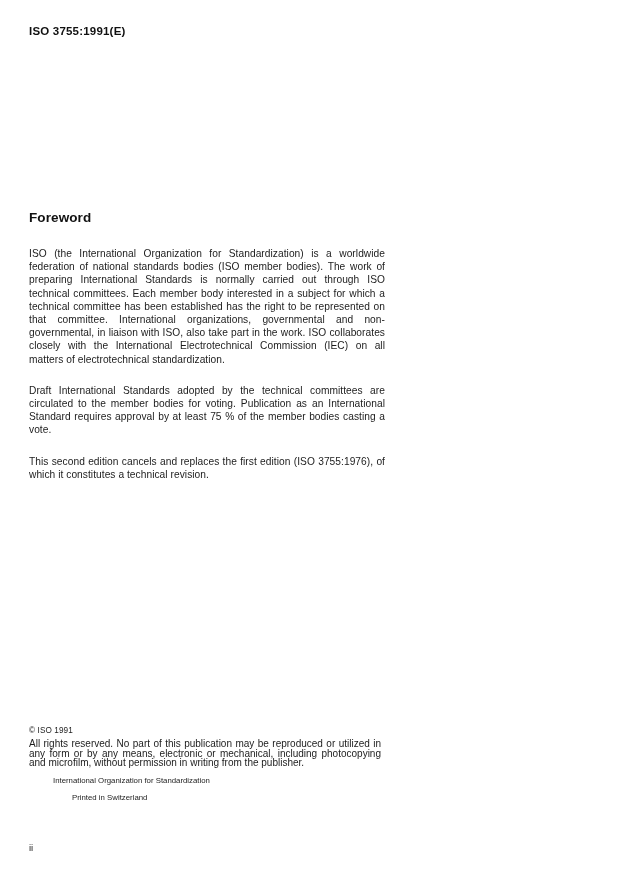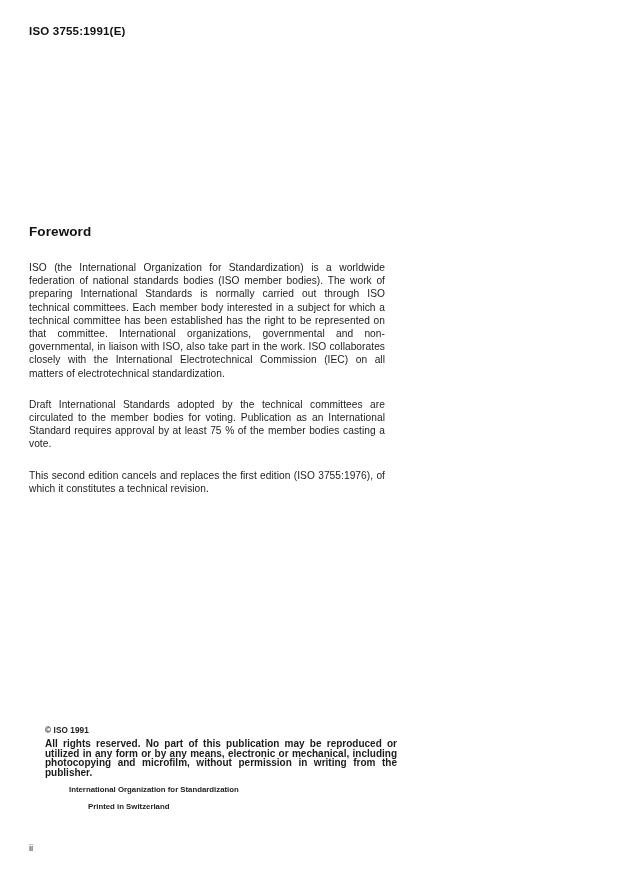--- a/index.html
+++ b/index.html
@@ -26,21 +26,21 @@
     left: 29px;
     top: 25px;
     font-size: 11.5px;
     font-weight: bold;
     letter-spacing: 0.2px;
     color: #111;
   }
   .content {
     position: absolute;
     left: 29px;
-    top: 224px;
+    top: 210px;
     width: 356px;
   }
   .section-title {
     font-size: 13.5px;
     font-weight: bold;
     color: #111;
     margin: 0 0 22px 0;
     letter-spacing: 0.1px;
   }
   p.body-para {
@@ -52,24 +52,23 @@
     letter-spacing: 0.05px;
   }
   p.body-para:last-child {
     margin-bottom: 0;
   }
   .ital {
     font-style: italic;
   }
   .footer {
     position: absolute;
-    left: 45px;
+    left: 29px;
     top: 726px;
     width: 360px;
-    font-weight: bold;
   }
   .copyright-line {
     font-size: 8.2px;
     color: #1c1c1c;
     margin-bottom: 4px;
     letter-spacing: 0.1px;
   }
   .rights-text {
     font-size: 10px;
     line-height: 9.6px;

